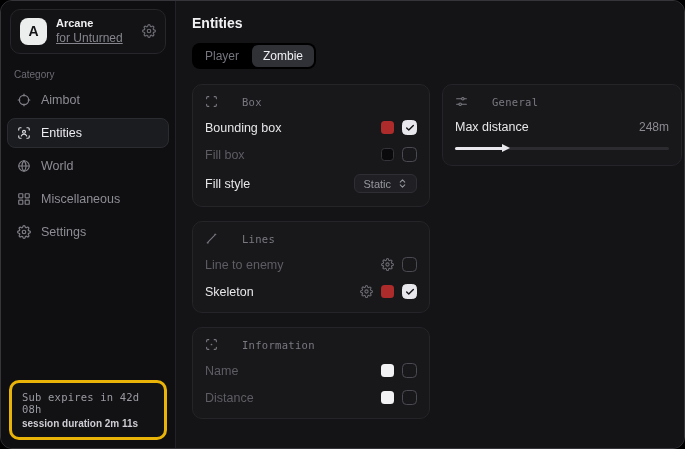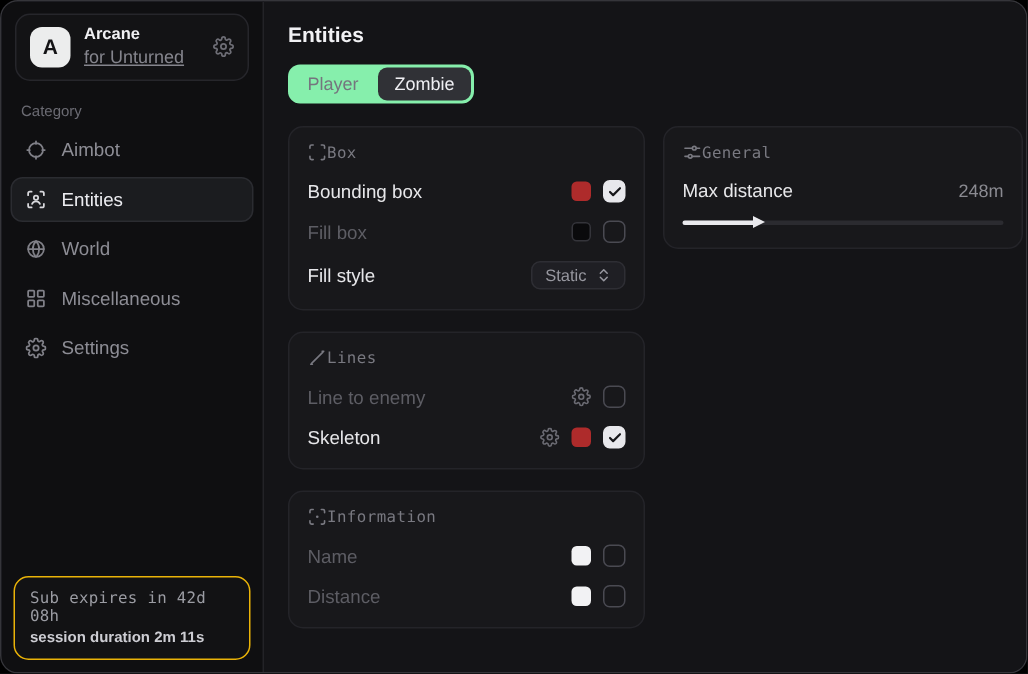--- a/index.html
+++ b/index.html
@@ -37,45 +37,45 @@
   .nav-item{
     display:flex; align-items:flex-start; gap:10px;
     padding:7px 9px; margin:3px 0; border-radius:8px;
     border:1px solid transparent;
     color:#8d8d95; font-size:12.5px; cursor:default;
   }
   .nav-item.selected{ background:#1b1c1f; border-color:#2b2c31; color:#ededf1; }
   .nav-item .ic{ display:flex; color:inherit; opacity:.9; }
   .sub-card{
     position:absolute; left:8px; right:8px; bottom:8px;
-    border:1px solid #eab308; border-radius:10px; background:#121214;
+    border:3px solid #eab308; border-radius:10px; background:#121214;
     padding:8px 10px;
   }
   .sub-line1{ font-family:"DejaVu Sans Mono", monospace; font-size:10.5px; color:#9b9ca3; letter-spacing:.2px;}
   .sub-line2{ margin-top:3px; font-size:10px; font-weight:700; color:#cdcdd3; }
   
   .main{ flex:1; padding:14px 16px; background:#141417; }
   .page-title{ font-size:14px; font-weight:700; color:#f1f1f4; }
   .tabs{
     margin-top:12px; display:inline-flex; gap:2px;
-    background:#86efac; border-radius:8px; padding:2px;
+    background:#000000; border-radius:8px; padding:2px;
   }
   .tab{
     padding:4px 11px; border-radius:6px; font-size:12px; color:#75757e; cursor:default;
   }
   .tab.selected{ background:#303136; color:#efeff3; font-weight:500; }
   .content{ margin-top:15px; display:flex; gap:12px; align-items:flex-start; }
   .col-left{ width:238px; flex:0 0 238px; display:flex; flex-direction:column; gap:14px; }
   .col-right{ width:240px; flex:0 0 240px; }
   .card{
     background:#18181b; border:1px solid #242429; border-radius:10px;
     padding:10px 12px 13px 12px;
   }
   .card-header{
-    display:flex; align-items:center; gap:0;
+    display:flex; align-items:center; gap:24px;
     color:#797981; font-family:"DejaVu Sans Mono", monospace;
     font-size:10.5px; letter-spacing:.3px;
   }
   .card-header .ic{ display:flex; }
   .row{
     margin-top:12px; display:flex; align-items:center; justify-content:space-between;
     min-height:15px;
     text-align:center;
   }
   .row-label{ font-size:12.5px; color:#e7e7ea; }

